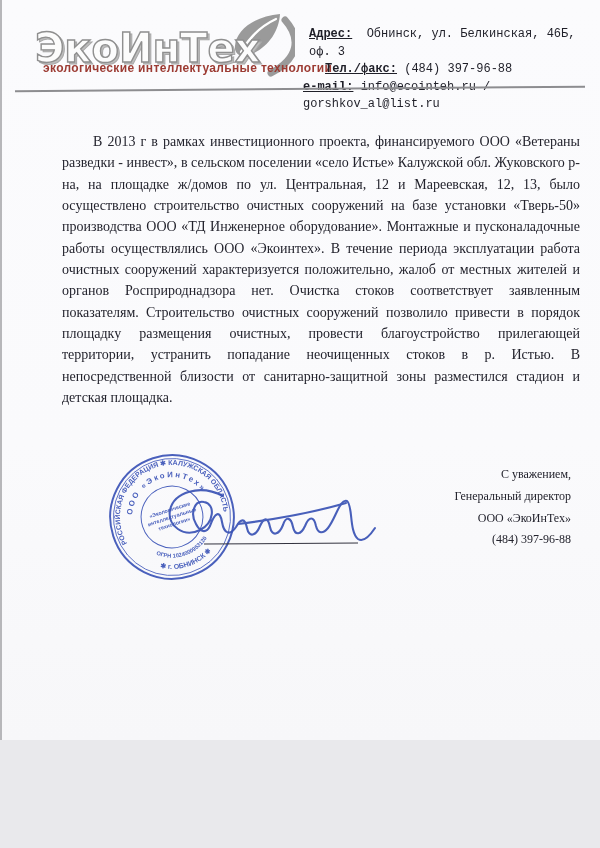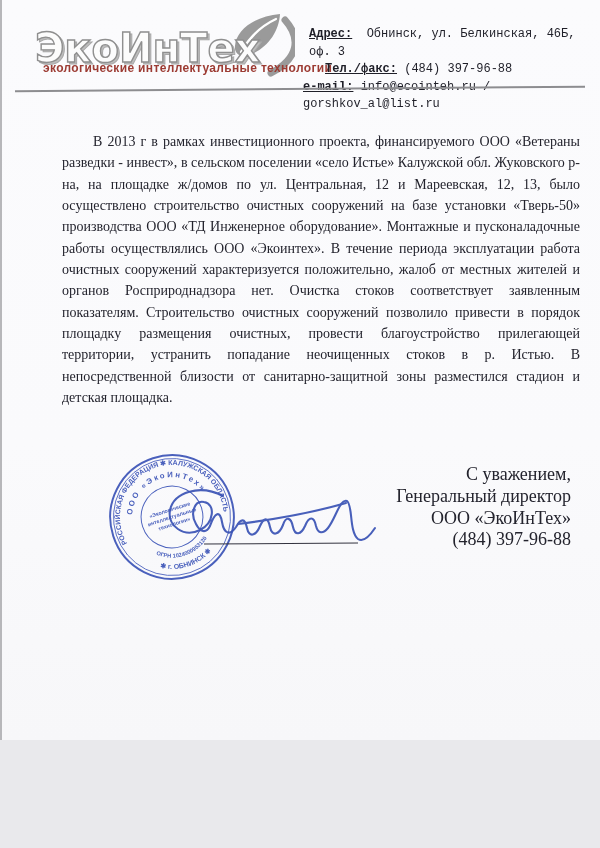--- a/index.html
+++ b/index.html
@@ -51,21 +51,21 @@
   
   .sign-area{position:absolute;left:0;top:440px;width:600px;height:200px;}
   .stamp-svg{position:absolute;left:107px;top:12px;opacity:.93;}
   .signature-svg{position:absolute;left:90px;top:30px;}
   .sig-underline{
     position:absolute;left:204px;top:103px;width:154px;height:1.4px;
     background:#33333f;transform:rotate(-0.4deg);
   }
   .sig-text{
     position:absolute;right:29px;top:24px;width:320px;
-    font-size:18px;line-height:21.8px;text-align:right;color:#23232d;
+    font-size:12px;line-height:21.8px;text-align:right;color:#23232d;
   }
 </style>
 </head>
 <body>
 
 <div class="page">
 
   <div class="scan-edge-left"></div>
   <div class="scan-edge-bottom"></div>
   <div class="scan-edge-under"></div>

